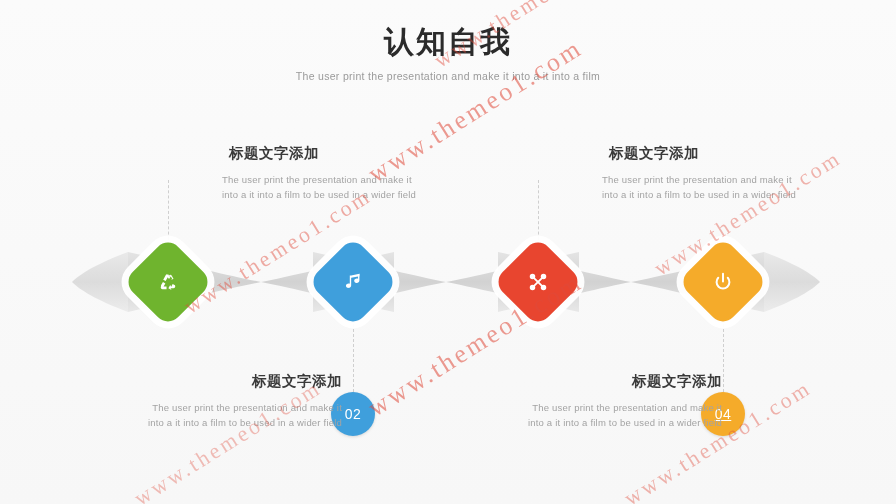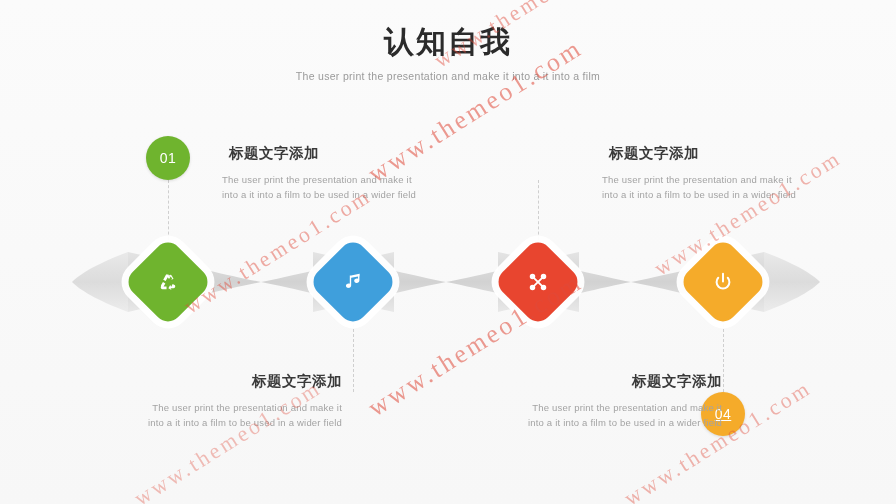--- a/index.html
+++ b/index.html
@@ -218,22 +218,22 @@
 
   <div class="diamond d4">
     <span class="glyph">
       <svg width="22" height="22" viewBox="0 0 24 24" fill="none" stroke="#ffffff" stroke-width="2.2" stroke-linecap="round">
         <path d="M6.8 7.4a7 7 0 1 0 10.4 0"></path>
         <line x1="12" y1="3" x2="12" y2="11.5"></line>
       </svg>
     </span>
   </div>
 
-  <div class="circle c1">
-    <span>01</span>
+  <div class="circle c2">
+    <span>02</span>
   </div>
   <div class="circle c4">
     <span>04</span>
   </div>
 
   <div class="block b1">
     <h3>标题文字添加</h3>
     <p>The user print the presentation and make it into a it into a film to be used in a wider field</p>
   </div>
 

